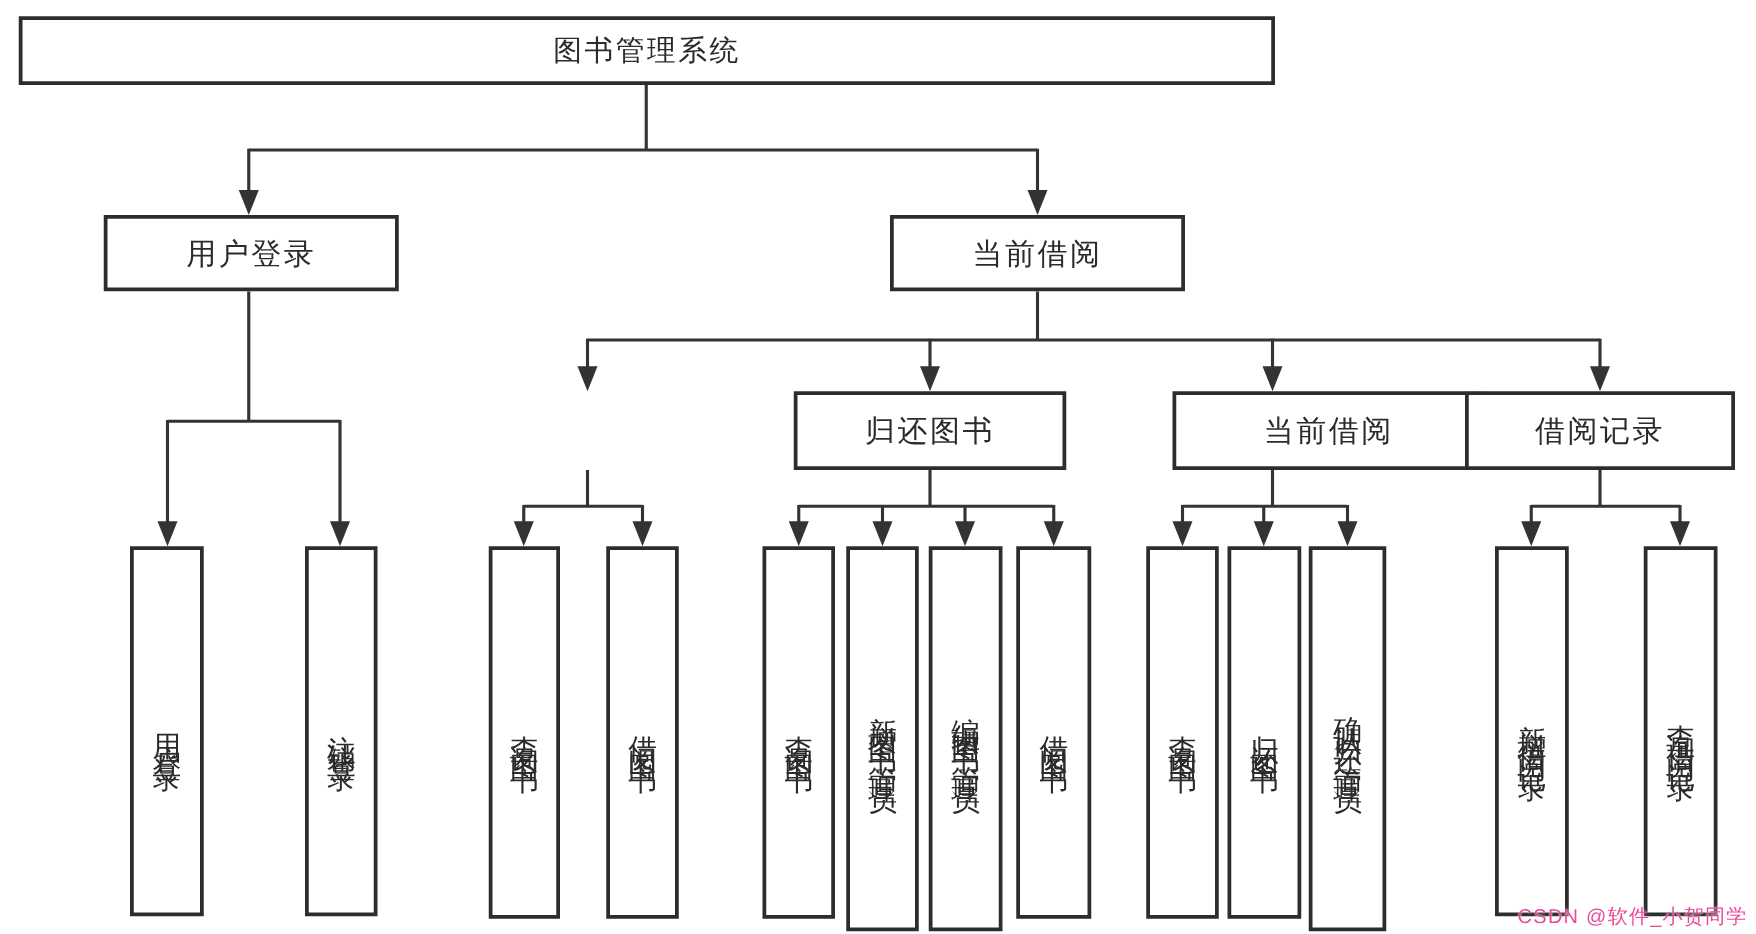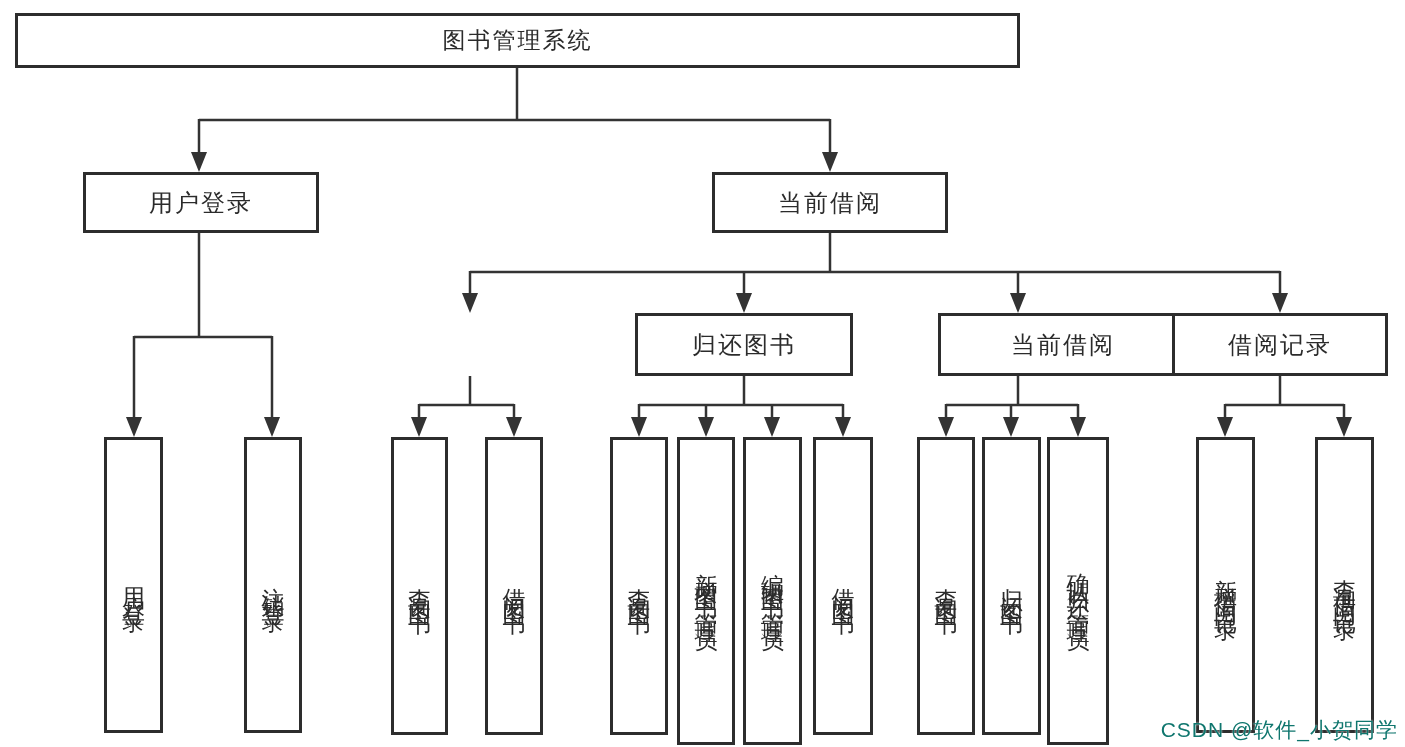--- a/index.html
+++ b/index.html
@@ -39,22 +39,22 @@
     text-orientation: mixed;
     font-size: 23px;
     letter-spacing: 8px;
     color: #2b2b2b;
     line-height: 1;
   }
   .watermark {
     position: absolute;
     right: 7px;
     bottom: 3px;
-    font-size: 21px;
-    color: #0f766e;
+    font-size: 16px;
+    color: #ec4899;
     letter-spacing: 1px;
     z-index: 5;
     white-space: nowrap;
     text-shadow: 0 0 2px #ffffff;
   }
 </style>
 </head>
 <body>
 
 <div class="canvas">

